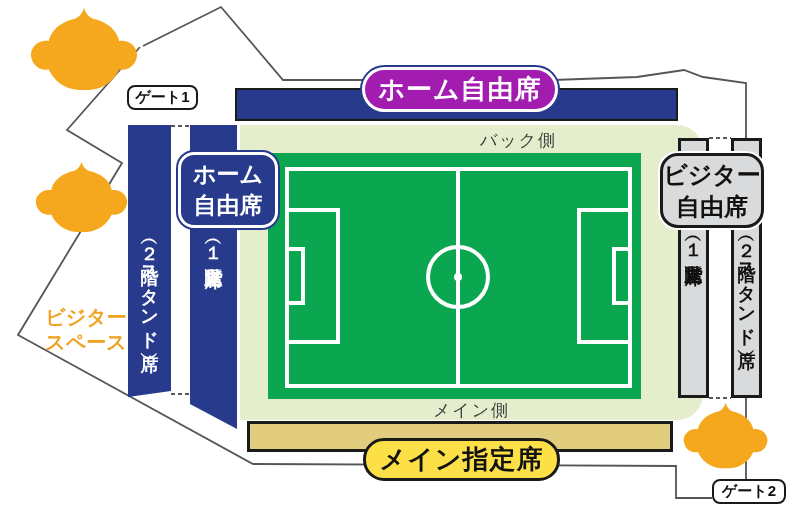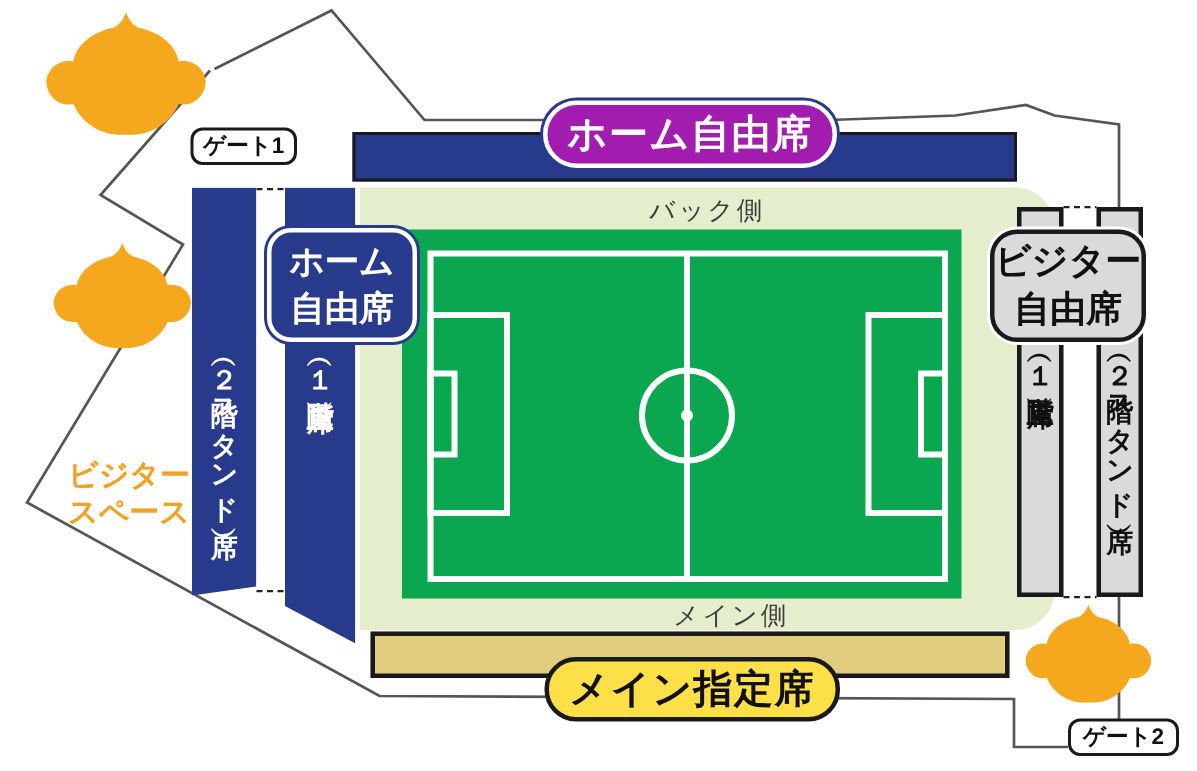--- a/index.html
+++ b/index.html
@@ -6,22 +6,22 @@
   #canvas{
     position:relative;width:798px;height:514px;background:#fff;overflow:hidden;
     font-family:"Liberation Sans","DejaVu Sans",sans-serif;
   }
   .abs{position:absolute;}
   svg{display:block;}
 
   
   .concourse{left:240px;top:125px;width:463px;height:295px;background:#e4eecd;border-radius:0 26px 26px 0;}
   .side-label{left:240px;width:463px;text-align:center;font-size:17px;color:#3c3c3c;letter-spacing:2px;}
-  .side-label.back{top:129px;}
-  .side-label.main{top:399px;padding-left:16px;}
+  .side-label.back{top:129px;padding-left:47px;}
+  .side-label.main{top:399px;}
 
   
   .pitch{left:268px;top:153px;width:373px;height:246px;background:#0aa750;}
 
   
   .top-banner{left:235px;top:88px;width:443px;height:33px;background:#283a8c;border:2px solid #1a1a1a;box-sizing:border-box;}
   .navy-col{background:#283a8c;display:flex;justify-content:center;align-items:flex-start;box-sizing:border-box;}
   .col-left-outer{left:128px;top:125px;width:43px;height:272px;padding-top:108px;
      clip-path:polygon(0 0,100% 0,100% 97.8%,0 100%);}
   .col-left-inner{left:190px;top:125px;width:47px;height:304px;padding-top:108px;

